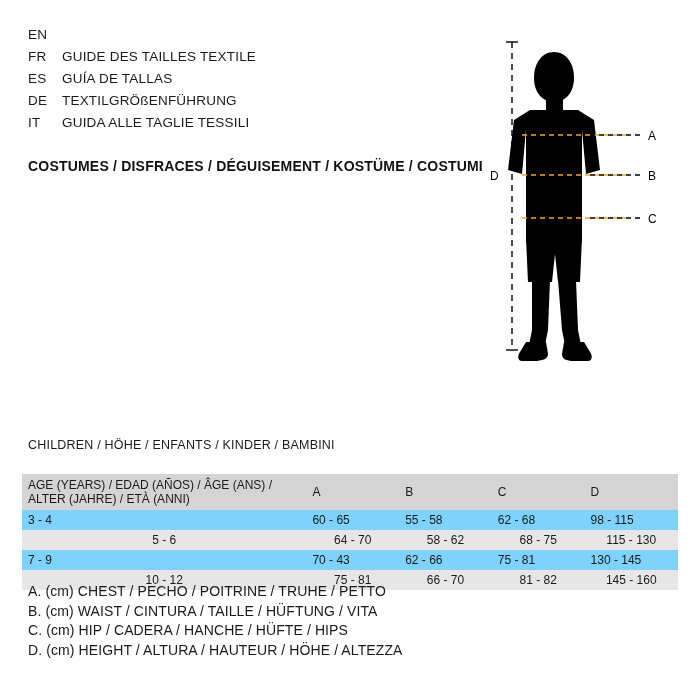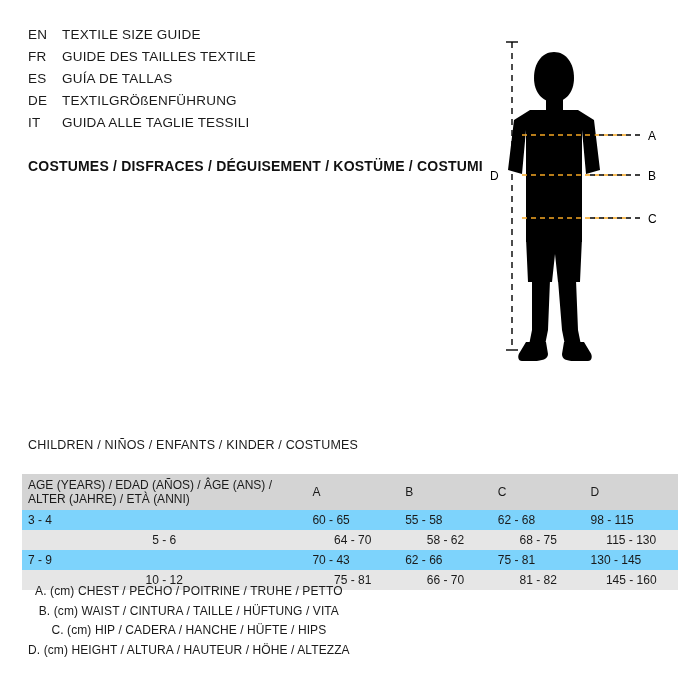--- a/index.html
+++ b/index.html
@@ -117,43 +117,41 @@
   }
   .hdr-sub {
     display: block;
   }
 
   
   .legend {
     position: absolute;
     left: 28px;
     top: 582px;
-    font-size: 12px;
+    font-size: 14px;
     line-height: 19.5px;
     color: #1a1a1a;
     letter-spacing: 0.1px;
-    text-align: center;
   }
   .legend div { white-space: nowrap; }
 
   .marker-letter {
     font-size: 12px;
     fill: #000;
     font-family: "Liberation Sans", sans-serif;
   }
 </style>
 </head>
 <body>
 
 <div class="page">
 
   <div class="lang-block">
     <div class="lang-row">
       <span class="lang-code">EN</span>
-      <span class="lang-text">TEXTILE SIZE GUIDE</span>
     </div>
     <div class="lang-row">
       <span class="lang-code">FR</span>
       <span class="lang-text">GUIDE DES TAILLES TEXTILE</span>
     </div>
     <div class="lang-row">
       <span class="lang-code">ES</span>
       <span class="lang-text">GUÍA DE TALLAS</span>
     </div>
     <div class="lang-row">
@@ -207,21 +205,21 @@
     </svg>
 
     <svg class="figure-labels" width="210" height="360" viewBox="0 0 210 360" style="position:absolute; left:0; top:0;" xmlns="http://www.w3.org/2000/svg">
       <text class="marker-letter" x="178" y="110">A</text>
       <text class="marker-letter" x="178" y="150">B</text>
       <text class="marker-letter" x="178" y="193">C</text>
       <text class="marker-letter" x="20" y="150">D</text>
     </svg>
   </div>
 
-  <div class="children-label">CHILDREN / NIÑOS / ENFANTS / KINDER / COSTUMES</div>
+  <div class="children-label">CHILDREN / HÖHE / ENFANTS / KINDER / BAMBINI</div>
 
   <table class="size-table">
     <thead>
       <tr>
         <th class="col-label">
           <span class="hdr-sub">AGE (YEARS) / EDAD (AÑOS) / ÂGE (ANS) /</span>
           <span class="hdr-sub">ALTER (JAHRE) / ETÀ (ANNI)</span>
         </th>
         <th class="col-m">A</th>
         <th class="col-m">B</th>

